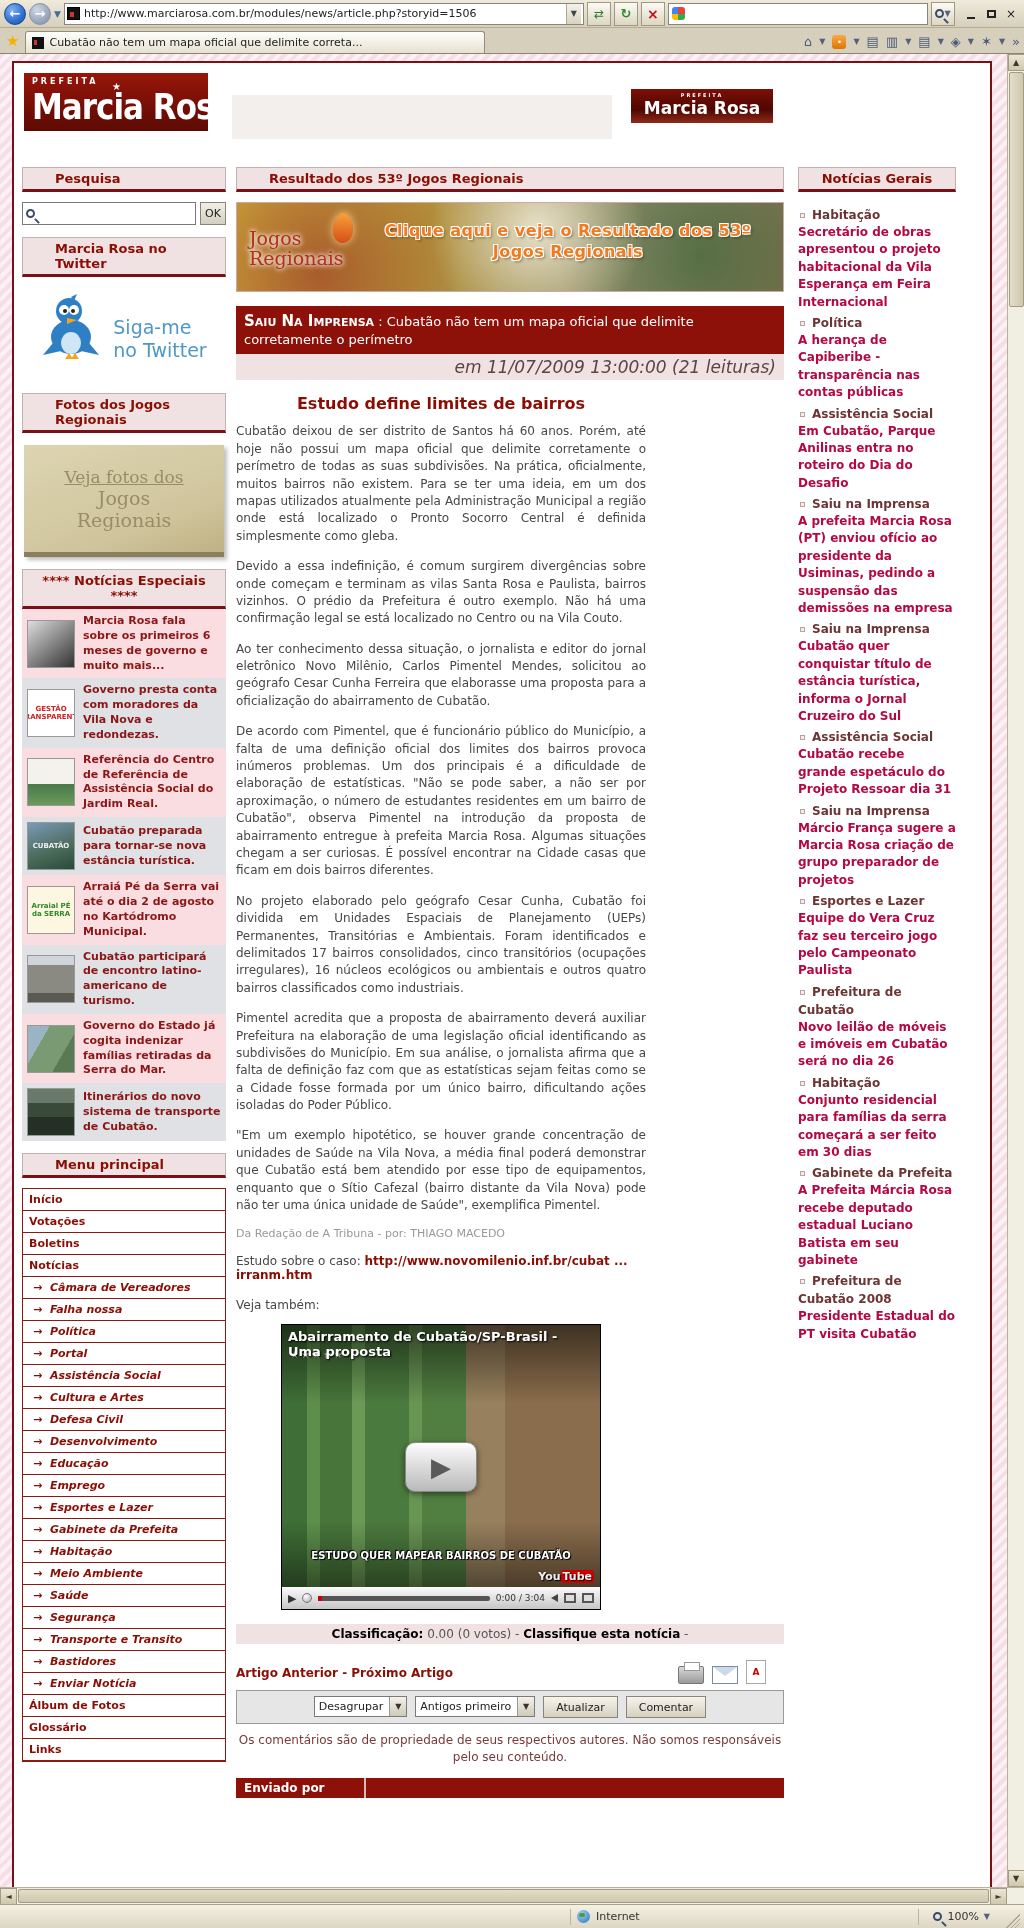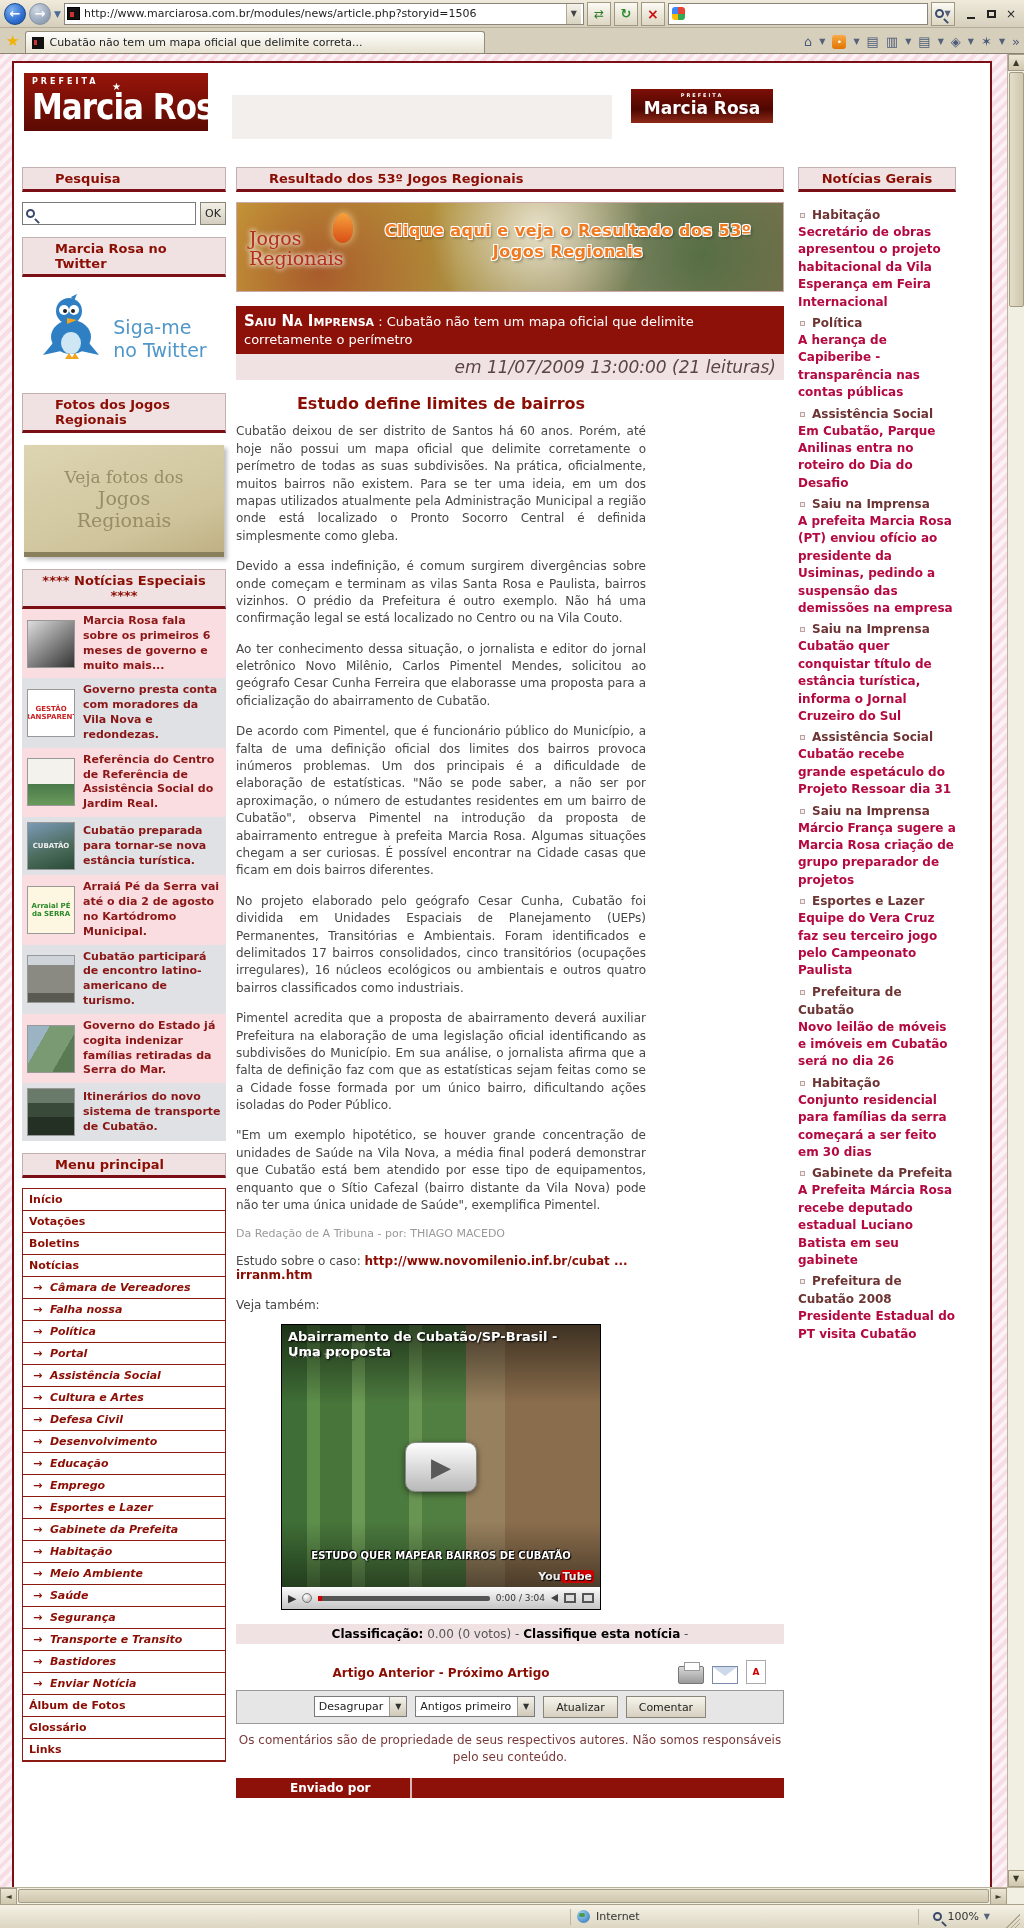--- a/index.html
+++ b/index.html
@@ -88,21 +88,21 @@
   .searchrow { display:flex; align-items:center; gap:4px; margin:10px 0 2px 0;}
   .searchbox { flex:1; height:23px; border:1px solid #7a7a7a; background:#fff; display:flex; align-items:center; padding:0 3px;}
   .okbtn { width:26px; height:23px; background:linear-gradient(#f2efe6,#d4cec0); border:1px solid #8a8576; font-size:11px;
            display:flex; align-items:center; justify-content:center; color:#222;}
   .twitter { display:flex; align-items:flex-end; justify-content:center; gap:10px; padding:16px 0 18px 0;}
   .tw-text { color:#4e97c8; font-size:19px; line-height:1.25;}
   .fotos-img { margin:12px 2px 4px 2px; height:112px; background:linear-gradient(160deg,#ddd5b2,#cfc49c 70%,#bfb184);
                border-bottom:5px solid #8a7f5c; box-shadow:3px 3px 4px rgba(0,0,0,.25);
                display:flex; flex-direction:column; align-items:center; justify-content:center;
                font-family:"DejaVu Serif",serif; color:#988d66; }
-  .fotos-img .l1{font-size:17px;} .fotos-img .l2{font-size:19px;} .fotos-img .l3{font-size:19px;}
+  .fotos-img .l1{font-size:17px;text-decoration:underline;} .fotos-img .l2{font-size:19px;} .fotos-img .l3{font-size:19px;}
   .sp-item { display:flex; gap:8px; padding:5px; align-items:center; }
   .sp-item:nth-child(odd){ background:#fadde1; }
   .sp-item:nth-child(even){ background:#dfe1e5; }
   .sp-thumb { flex:0 0 48px; height:48px; border:1px solid #999; font-size:7px; font-weight:bold; color:#fff;
               display:flex; align-items:center; justify-content:center; text-align:center; overflow:hidden;}
   .sp-text { font-size:11px; font-weight:bold; color:#8b1616; line-height:1.35;}
   .menu { border:1px solid #8b1a10; margin-top:10px;}
   .menu-item { border-bottom:1px solid #8b1a10; padding:4px 6px; font-size:11px; font-weight:bold; color:#8b0e04;}
   .menu-item.sub { font-style:italic; padding-left:10px;}
   .menu-item.sub::before { content:"\2192\00a0\00a0"; font-style:normal; color:#8b0e04;}
@@ -153,36 +153,36 @@
   .vctrl { height:22px; background:linear-gradient(#fbfbfb,#c6c6c6); display:flex; align-items:center; gap:6px; padding:0 6px;}
   .vplay { color:#333; font-size:11px; }
   .vdot { width:10px; height:10px; border-radius:50%; background:radial-gradient(circle at 35% 30%,#fff,#aaa); border:1px solid #777;}
   .vtrack { flex:1; height:5px; background:#555; border-radius:2px; position:relative;}
   .vtrack::before { content:""; position:absolute; left:0; top:0; bottom:0; width:4px; background:#c00;}
   .vtime { font-size:9px; color:#333; white-space:nowrap;}
   .vspk { width:0; height:0; border-top:4px solid transparent; border-bottom:4px solid transparent; border-right:7px solid #444;}
   .vbox { width:12px; height:10px; border:2px solid #555; background:#ddd;}
   .rating { background:#f0e2e2; text-align:center; font-size:12px; color:#555; padding:3px; margin-top:14px;}
   .rating b { color:#000000; }
-  .artnav { text-align:center; font-size:12px; font-weight:bold; color:#8b0e04; margin:22px 0 10px 0; position:relative; width:410px;}
+  .artnav { text-align:left; font-size:12px; font-weight:bold; color:#8b0e04; margin:22px 0 10px 0; position:relative; width:410px;}
   .docicons { position:absolute; right:-120px; top:-6px; display:flex; gap:8px; align-items:flex-end;}
   .ic-print { width:26px; height:18px; background:linear-gradient(#d8d8d8,#9a9a9a); border:1px solid #777; border-radius:2px; position:relative;}
   .ic-print::before { content:""; position:absolute; left:5px; top:-5px; width:14px; height:7px; background:#fff; border:1px solid #999;}
   .ic-mail { width:26px; height:18px; background:#fff; border:1px solid #7a8aa8; position:relative;}
   .ic-mail::before { content:""; position:absolute; left:0; top:0; border-left:12px solid transparent; border-right:12px solid transparent; border-top:9px solid #cdd8ea;}
   .ic-pdf { width:20px; height:24px; background:#fff; border:1px solid #aaa; color:#c00; font-size:9px; font-weight:bold;
             display:flex; align-items:center; justify-content:center;}
   .cbar { background:#e6e6e6; border:1px solid #9a9a9a; padding:5px; display:flex; justify-content:center; gap:8px; margin-top:10px;}
   .select { background:#fff; border:1px solid #7a7a7a; height:21px; display:flex; align-items:center; font-size:11px; color:#222; padding-left:4px;}
   .select .sarrow { width:17px; height:19px; margin-left:6px; background:linear-gradient(#f4f2ea,#cfc9b8); border-left:1px solid #9a9a9a;
                     display:flex; align-items:center; justify-content:center; font-size:8px; color:#333;}
   .pushbtn { height:22px; padding:0 12px; background:linear-gradient(#f6f4ec,#d6d0c0); border:1px solid #8a8576; font-size:11px;
              display:flex; align-items:center; color:#222;}
   .disclaimer { text-align:center; font-size:12px; color:#7a3a3a; margin:8px 0 12px 0; line-height:1.4;}
-  .cmt-table { display:flex; background:#8e1109; color:#fff; font-size:12px; font-weight:bold; margin-bottom:40px;padding-left:46px;}
+  .cmt-table { display:flex; background:#8e1109; color:#fff; font-size:12px; font-weight:bold; margin-bottom:40px;}
   .cmt-c1 { flex:0 0 130px; padding:3px 8px; border-right:2px solid #d8b8b8;}
   .cmt-c2 { flex:1; padding:3px 8px; text-align:center;}
 
   
   .news-item { margin-bottom:2px; }
   .ncat { font-size:12px; font-weight:bold; color:#6d3434; line-height:1.5; }
   .bullet { display:inline-block; width:5px; height:5px; border:1px solid #b9a2a2; background:#f6ecec; margin:0 7px 1px 2px;}
   .ntitle { font-size:12px; font-weight:bold; color:#b30940; line-height:1.45; margin-bottom:3px;}
 
   

